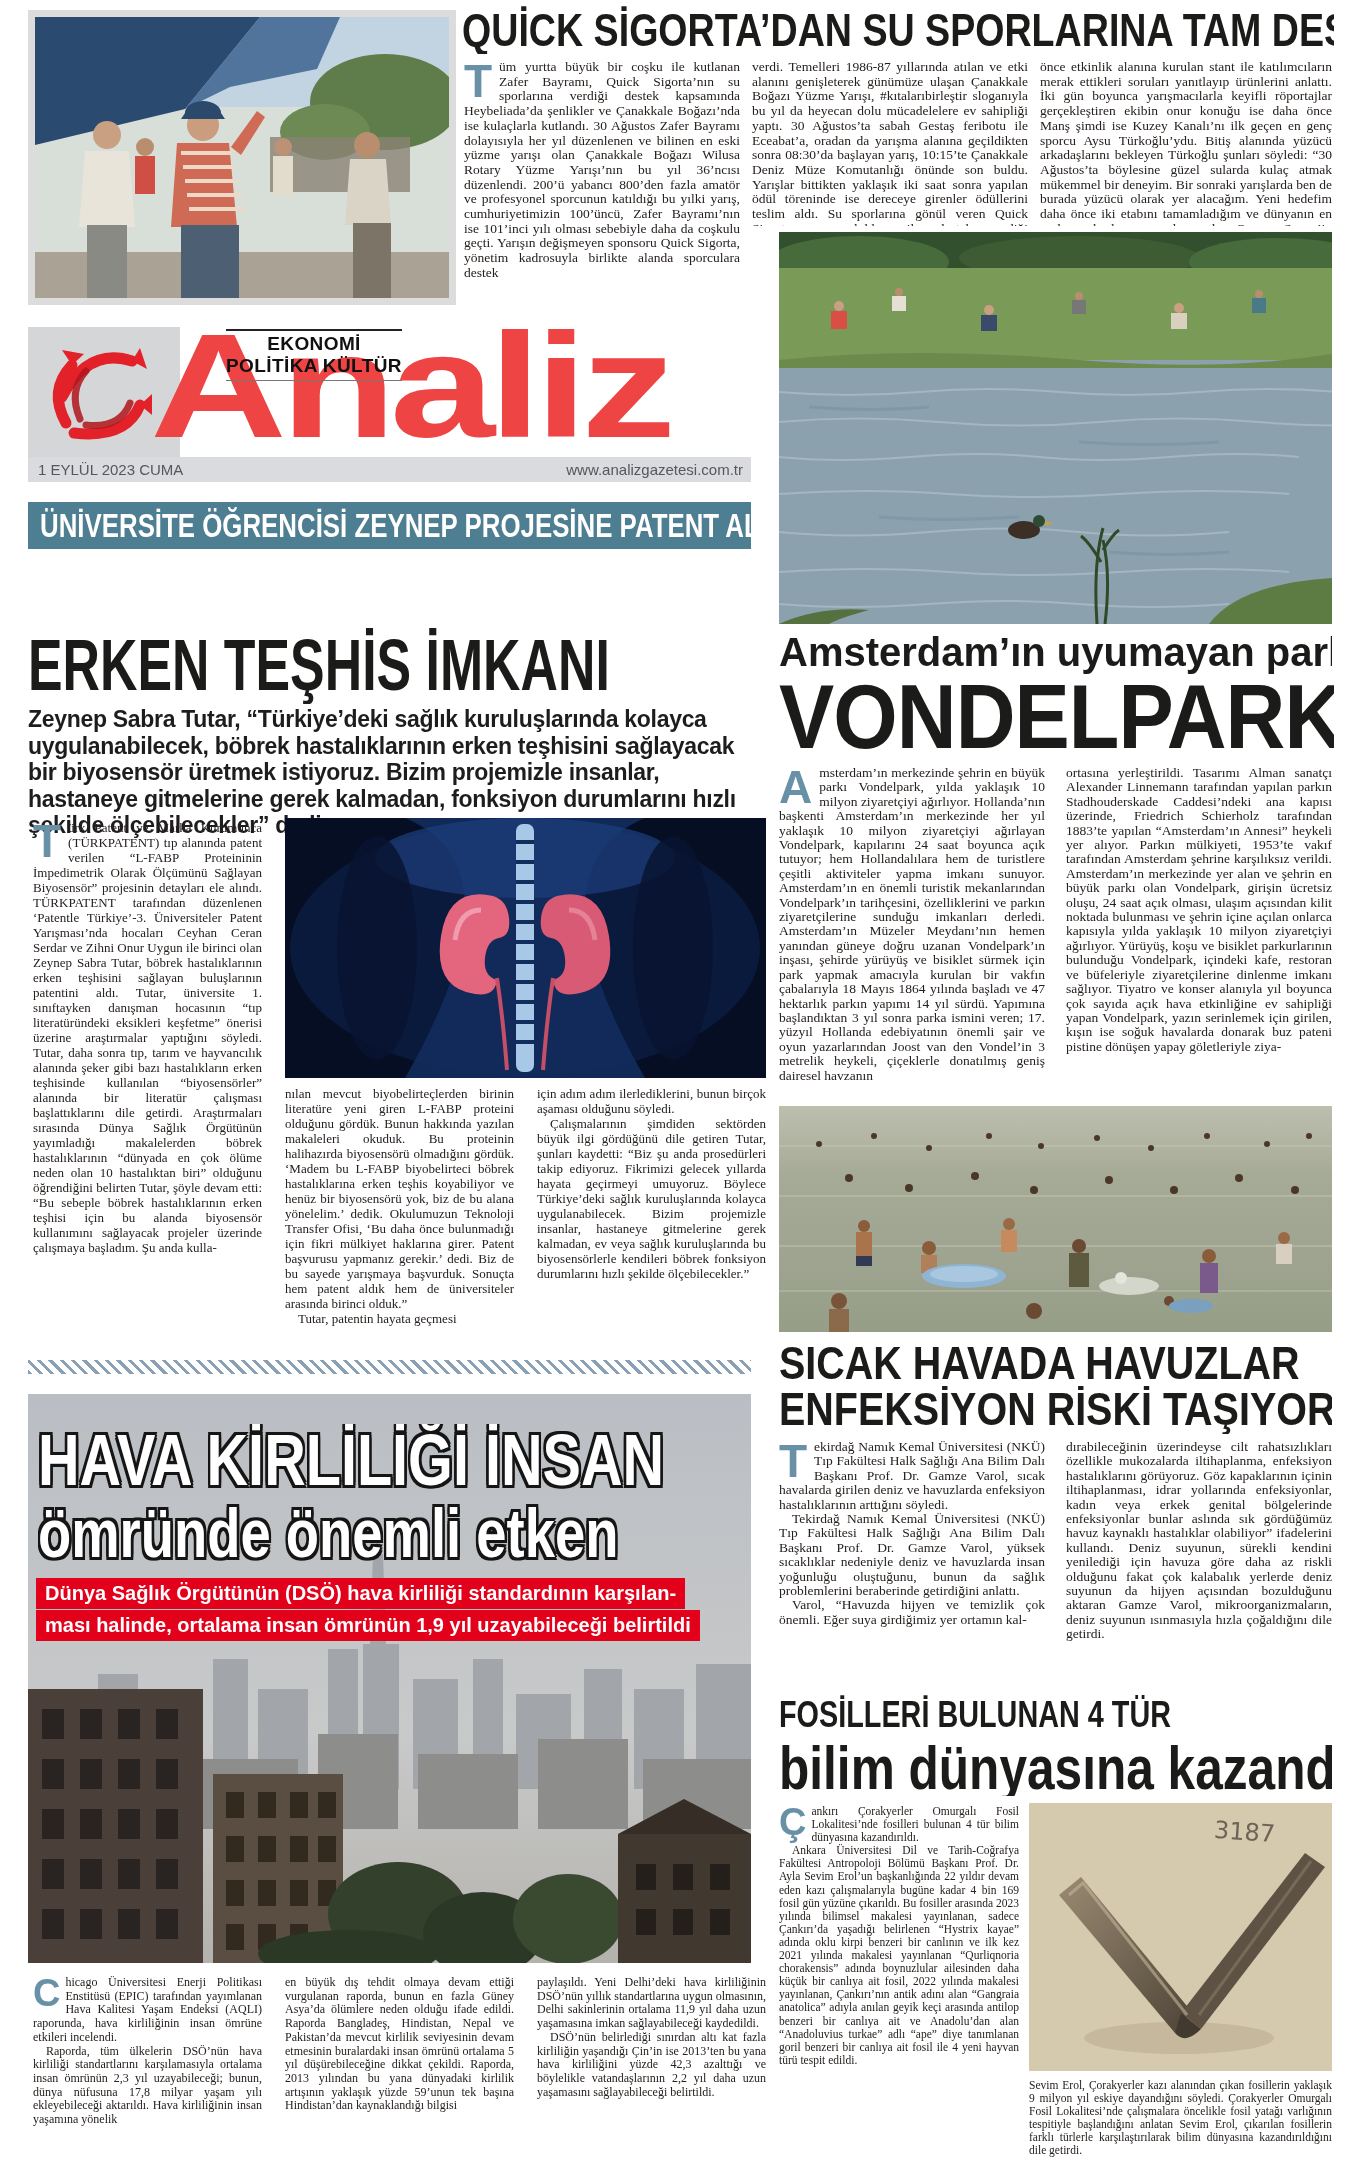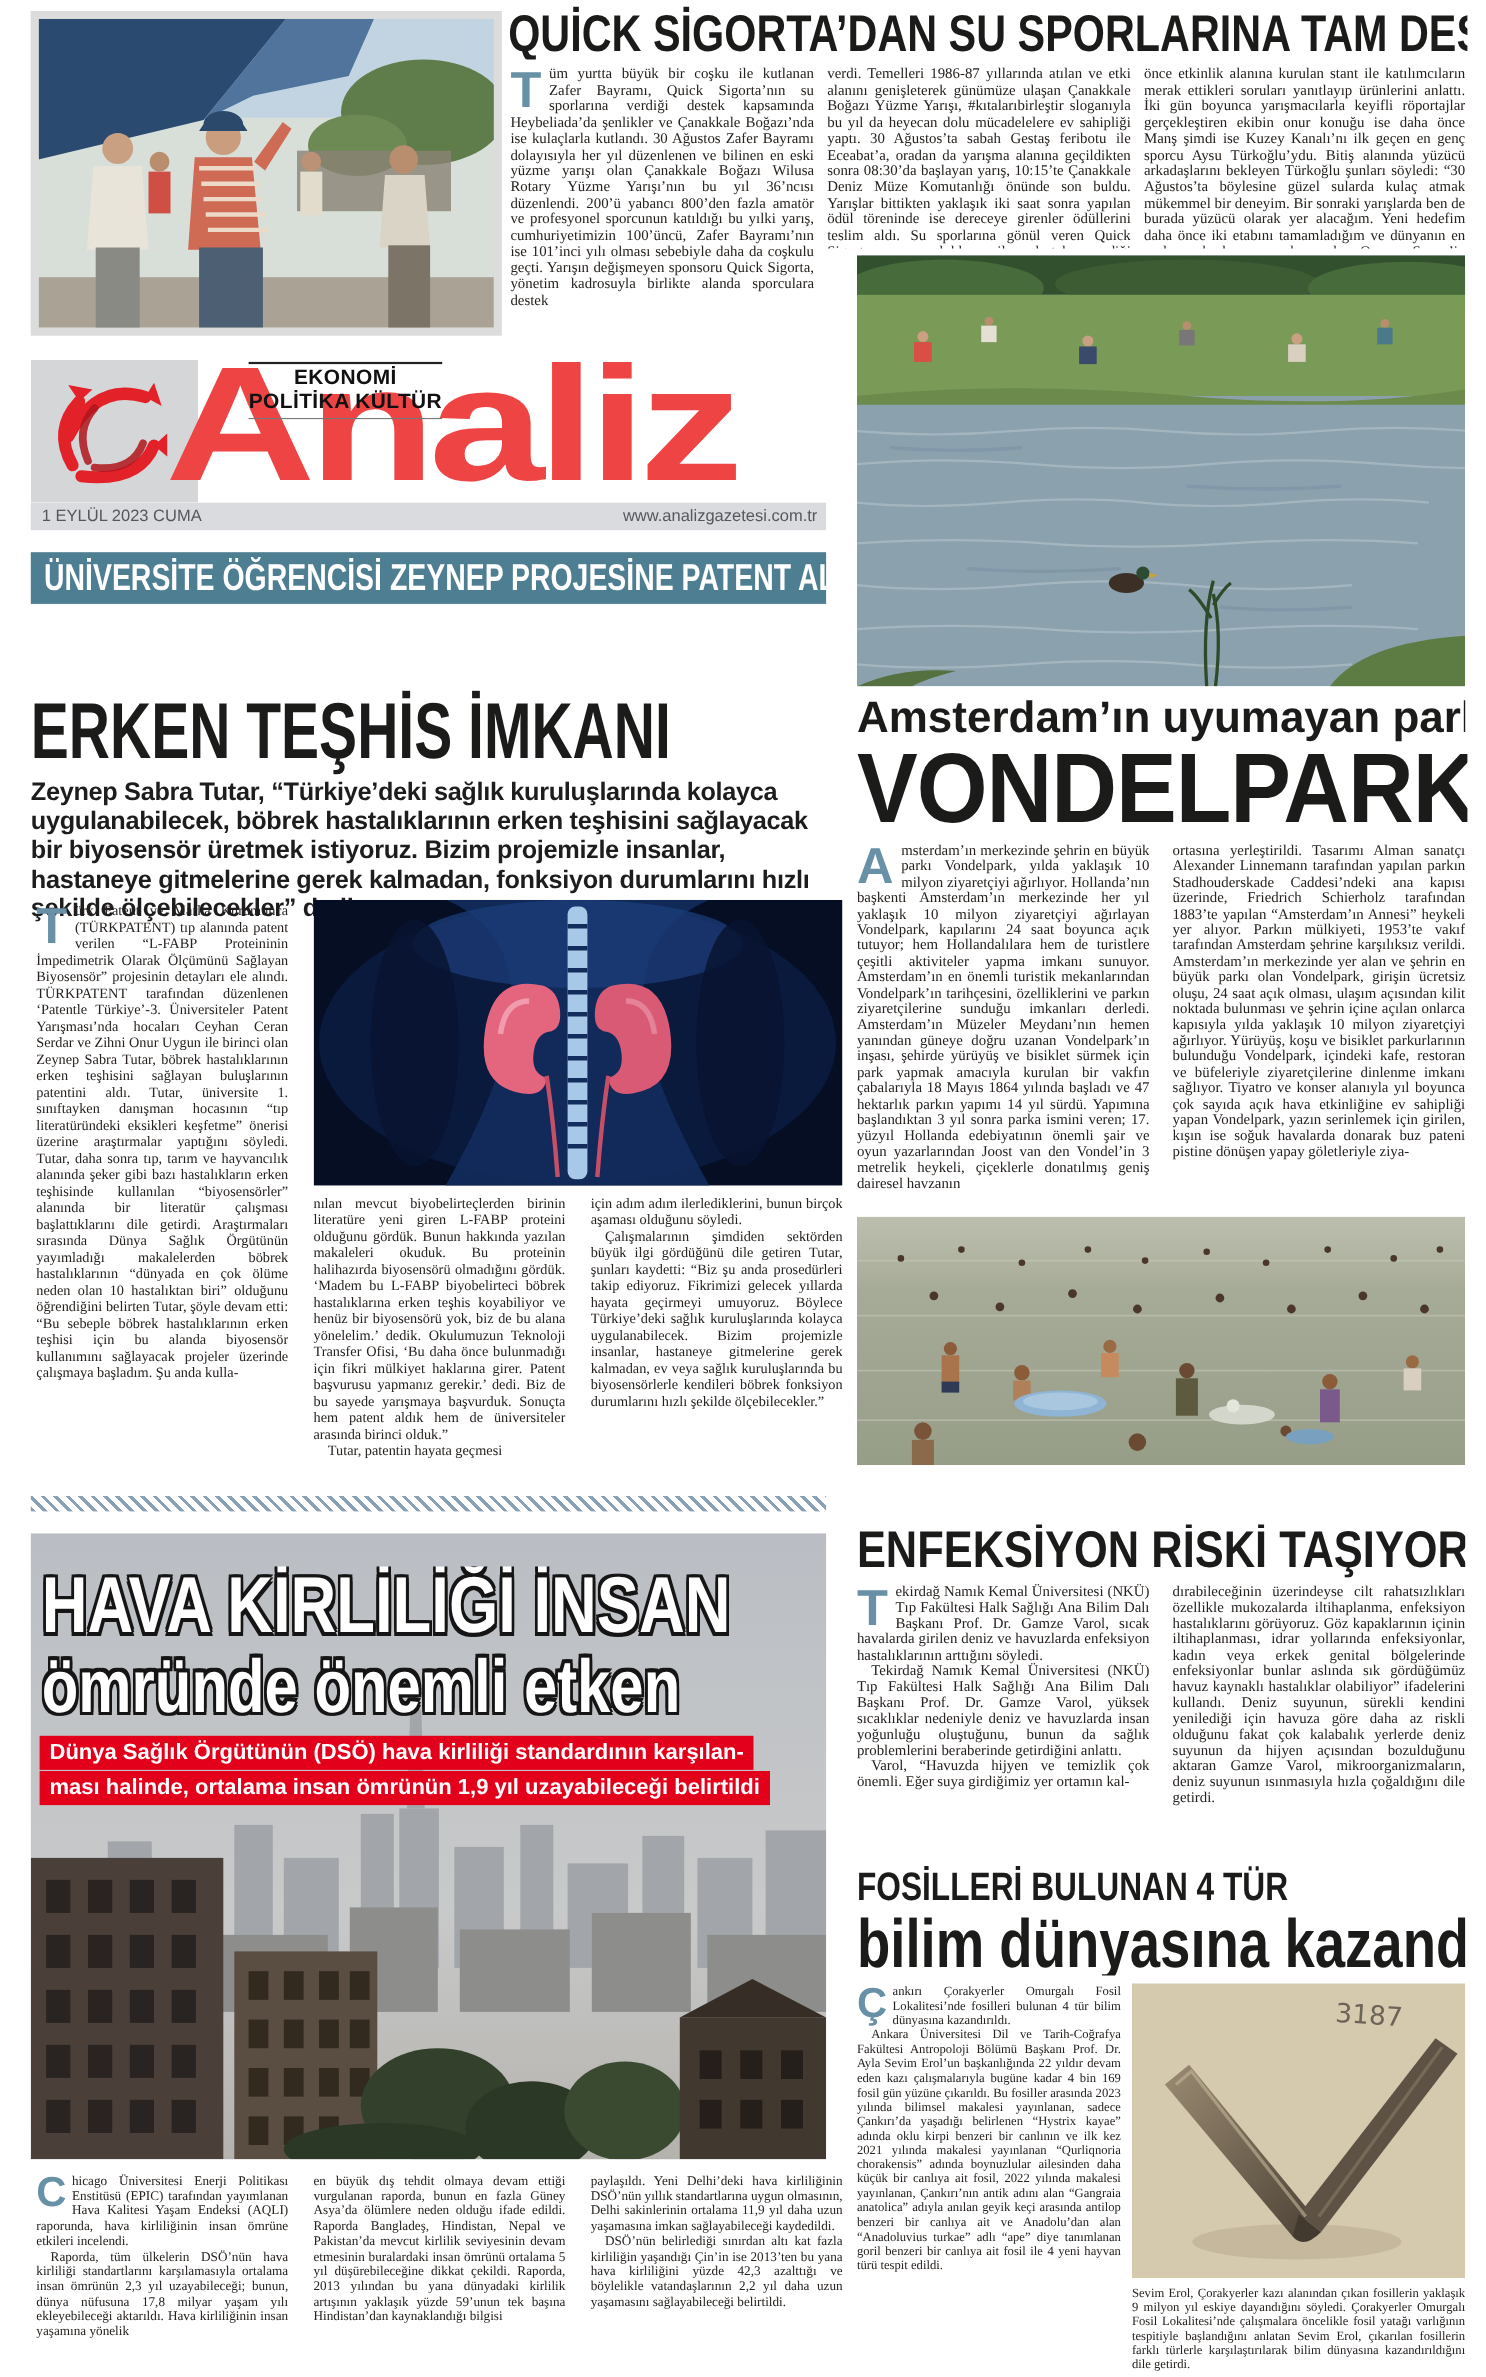--- a/index.html
+++ b/index.html
@@ -417,20 +417,21 @@
         <ellipse cx="185" cy="168" rx="34" ry="8" fill="#a9c8e0"></ellipse>
       <ellipse cx="350" cy="180" rx="30" ry="9" fill="#d9dbd0" opacity="0.9"></ellipse>
       <circle cx="342" cy="172" r="6" fill="#e4e6dc"></circle>
       <circle cx="390" cy="195" r="5" fill="#6a4a33"></circle>
         <ellipse cx="412" cy="200" rx="22" ry="7" fill="#7aa0c0"></ellipse>
       <circle cx="60" cy="195" r="8" fill="#7a5438"></circle>
         <rect x="50" y="203" width="20" height="23" fill="#8a6a4a"></rect>
       <circle cx="255" cy="205" r="8" fill="#6a4a33"></circle>
     </svg>
   </div>
+  <div class="abs hl" id="pool-hl1"><span class="cond">SICAK HAVADA HAVUZLAR</span></div>
   <div class="abs hl" id="pool-hl2"><span class="cond">ENFEKSİYON RİSKİ TAŞIYOR</span></div>
   <div class="abs bodycol sidecol" id="pool-col-1">
       <p class="first"><span class="dropcap">T</span>ekirdağ Namık Kemal Üniversitesi (NKÜ) Tıp Fakültesi Halk Sağlığı Ana Bilim Dalı Başkanı Prof. Dr. Gamze Varol, sıcak havalarda girilen deniz ve havuzlarda enfeksiyon hastalıklarının arttığını söyledi.</p>
       <p>Tekirdağ Namık Kemal Üniversitesi (NKÜ) Tıp Fakültesi Halk Sağlığı Ana Bilim Dalı Başkanı Prof. Dr. Gamze Varol, yüksek sıcaklıklar nedeniyle deniz ve havuzlarda insan yoğunluğu oluştuğunu, bunun da sağlık problemlerini beraberinde getirdiğini anlattı.</p>
       <p>Varol, “Havuzda hijyen ve temizlik çok önemli. Eğer suya girdiğimiz yer ortamın kal-</p>
     </div>
   <div class="abs bodycol sidecol" id="pool-col-2">
       <p class="first">dırabileceğinin üzerindeyse cilt rahatsızlıkları özellikle mukozalarda iltihaplanma, enfeksiyon hastalıklarını görüyoruz. Göz kapaklarının içinin iltihaplanması, idrar yollarında enfeksiyonlar, kadın veya erkek genital bölgelerinde enfeksiyonlar bunlar aslında sık gördüğümüz havuz kaynaklı hastalıklar olabiliyor” ifadelerini kullandı. Deniz suyunun, sürekli kendini yenilediği için havuza göre daha az riskli olduğunu fakat çok kalabalık yerlerde deniz suyunun da hijyen açısından bozulduğunu aktaran Gamze Varol, mikroorganizmaların, deniz suyunun ısınmasıyla hızla çoğaldığını dile getirdi.</p>
     </div>
 

